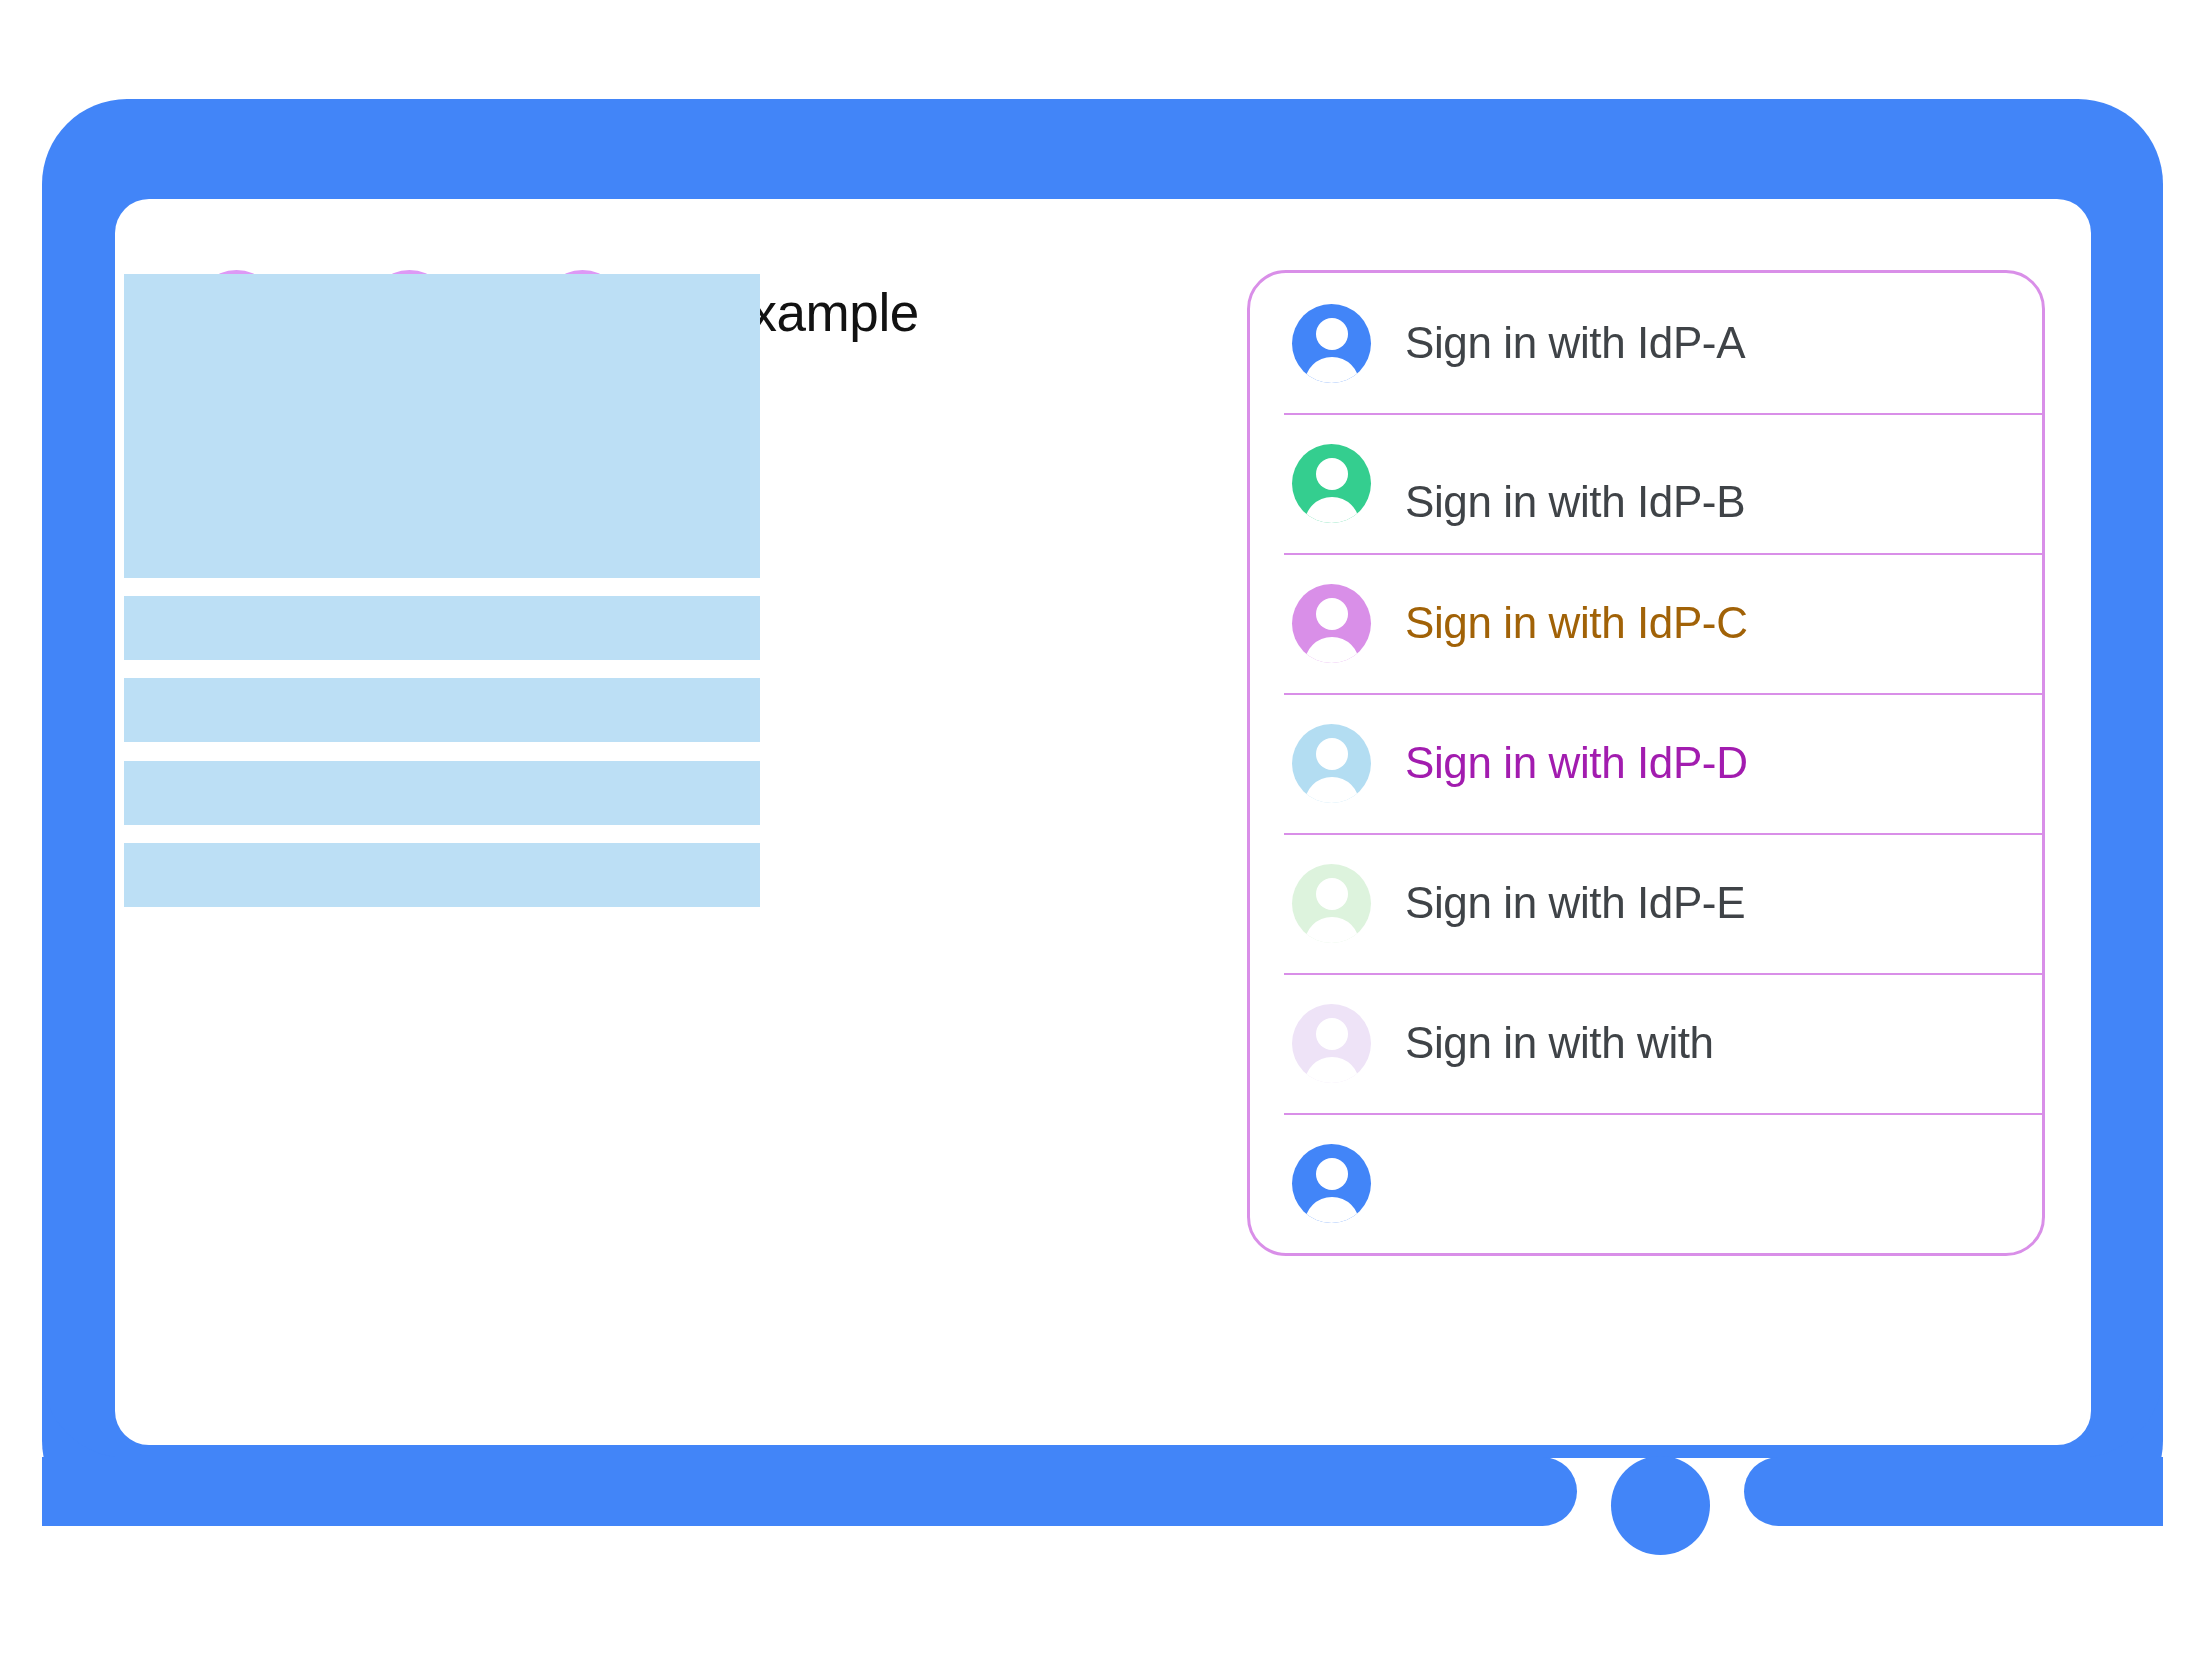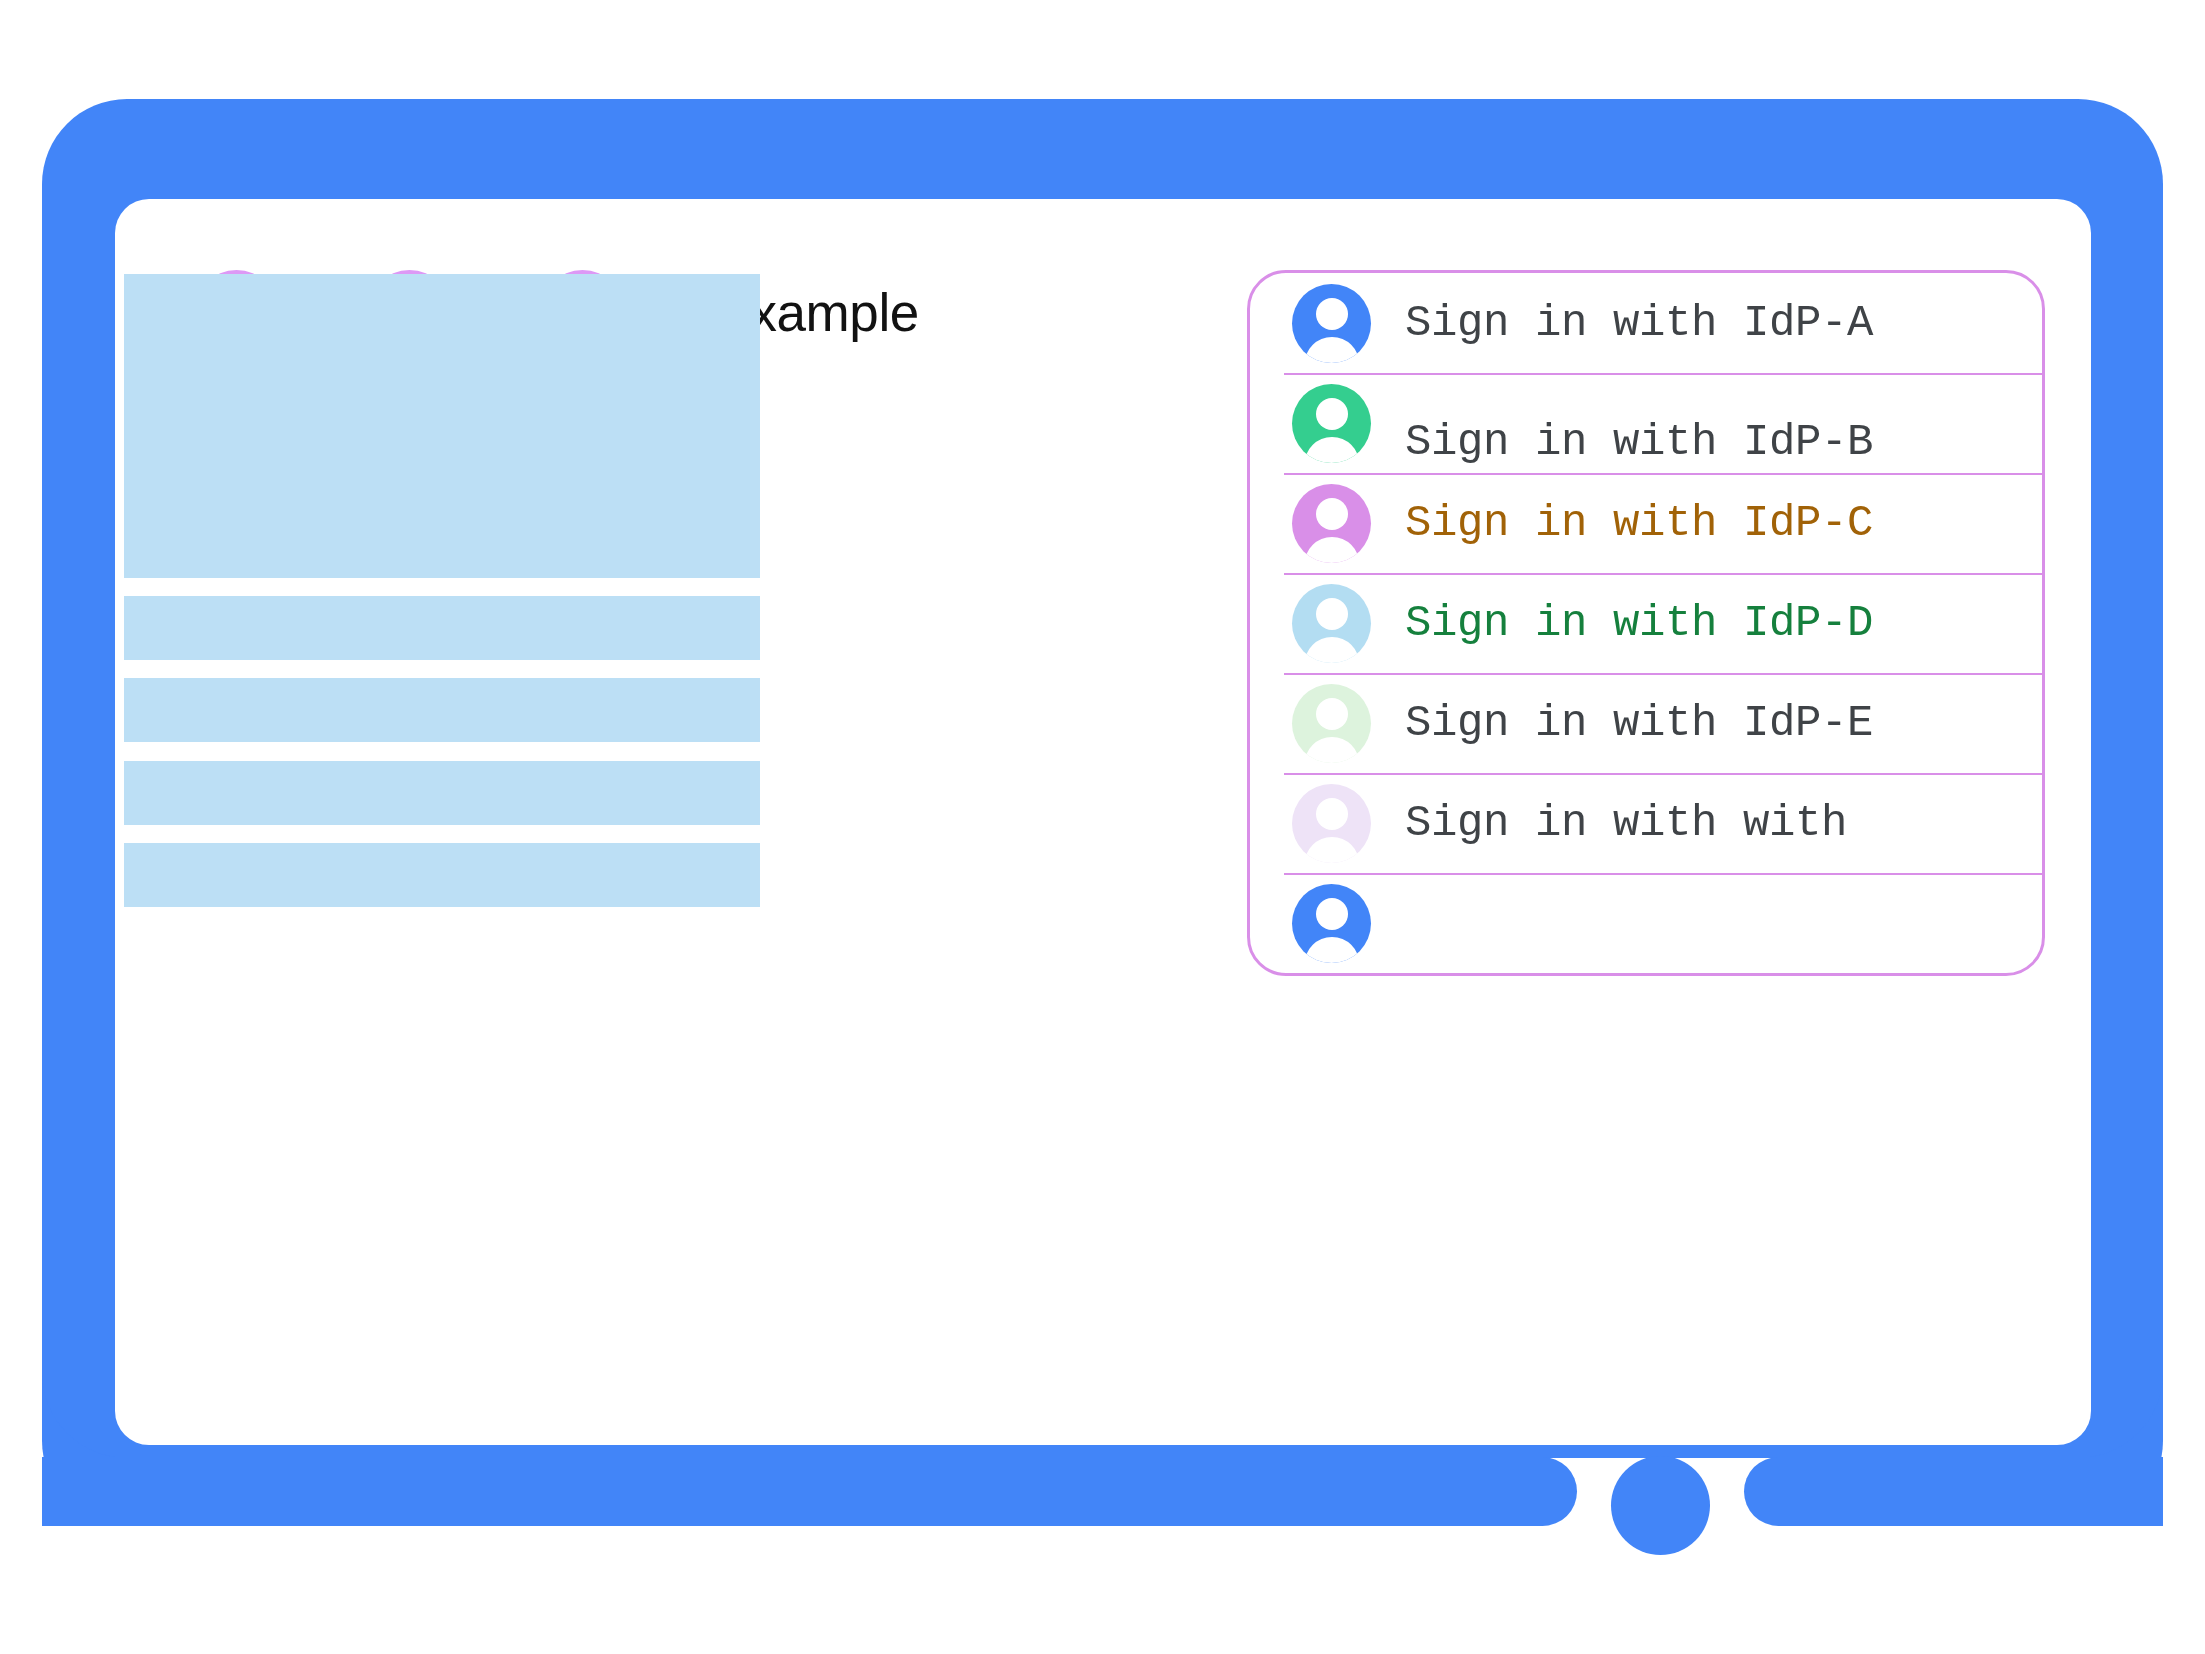--- a/index.html
+++ b/index.html
@@ -142,24 +142,23 @@
     border: 3.5px solid #d98fe8;
     border-radius: 39px;
     background: #ffffff;
     box-sizing: border-box;
     overflow: hidden;
   }
   .account-row {
     position: relative;
     display: flex;
     align-items: center;
-    height: 100px;
+    height: 140px;
     padding-left: 42px;
     box-sizing: border-box;
-    font-family: Liberation Mono, monospace;
   }
   .account-row + .account-row::before {
     content: "";
     position: absolute;
     left: 34px;
     right: 0;
     top: 0;
     height: 1.8px;
     background: #d98fe8;
   }
@@ -250,21 +249,21 @@
         <div class="body"></div>
       </div>
       <div class="account-label" style="color: #a16207;">Sign in with IdP-C</div>
     </div>
 
     <div class="account-row">
       <div class="avatar" style="background: rgb(179, 221, 242);">
         <div class="head"></div>
         <div class="body"></div>
       </div>
-      <div class="account-label" style="color: #15803d;">Sign in with IdP-D</div>
+      <div class="account-label" style="color: #a21caf;">Sign in with IdP-D</div>
     </div>
 
     <div class="account-row">
       <div class="avatar" style="background: rgb(221, 243, 221);">
         <div class="head"></div>
         <div class="body"></div>
       </div>
       <div class="account-label" style="color: rgb(63, 67, 71); text-align: center;">Sign in with IdP-E</div>
     </div>
 

